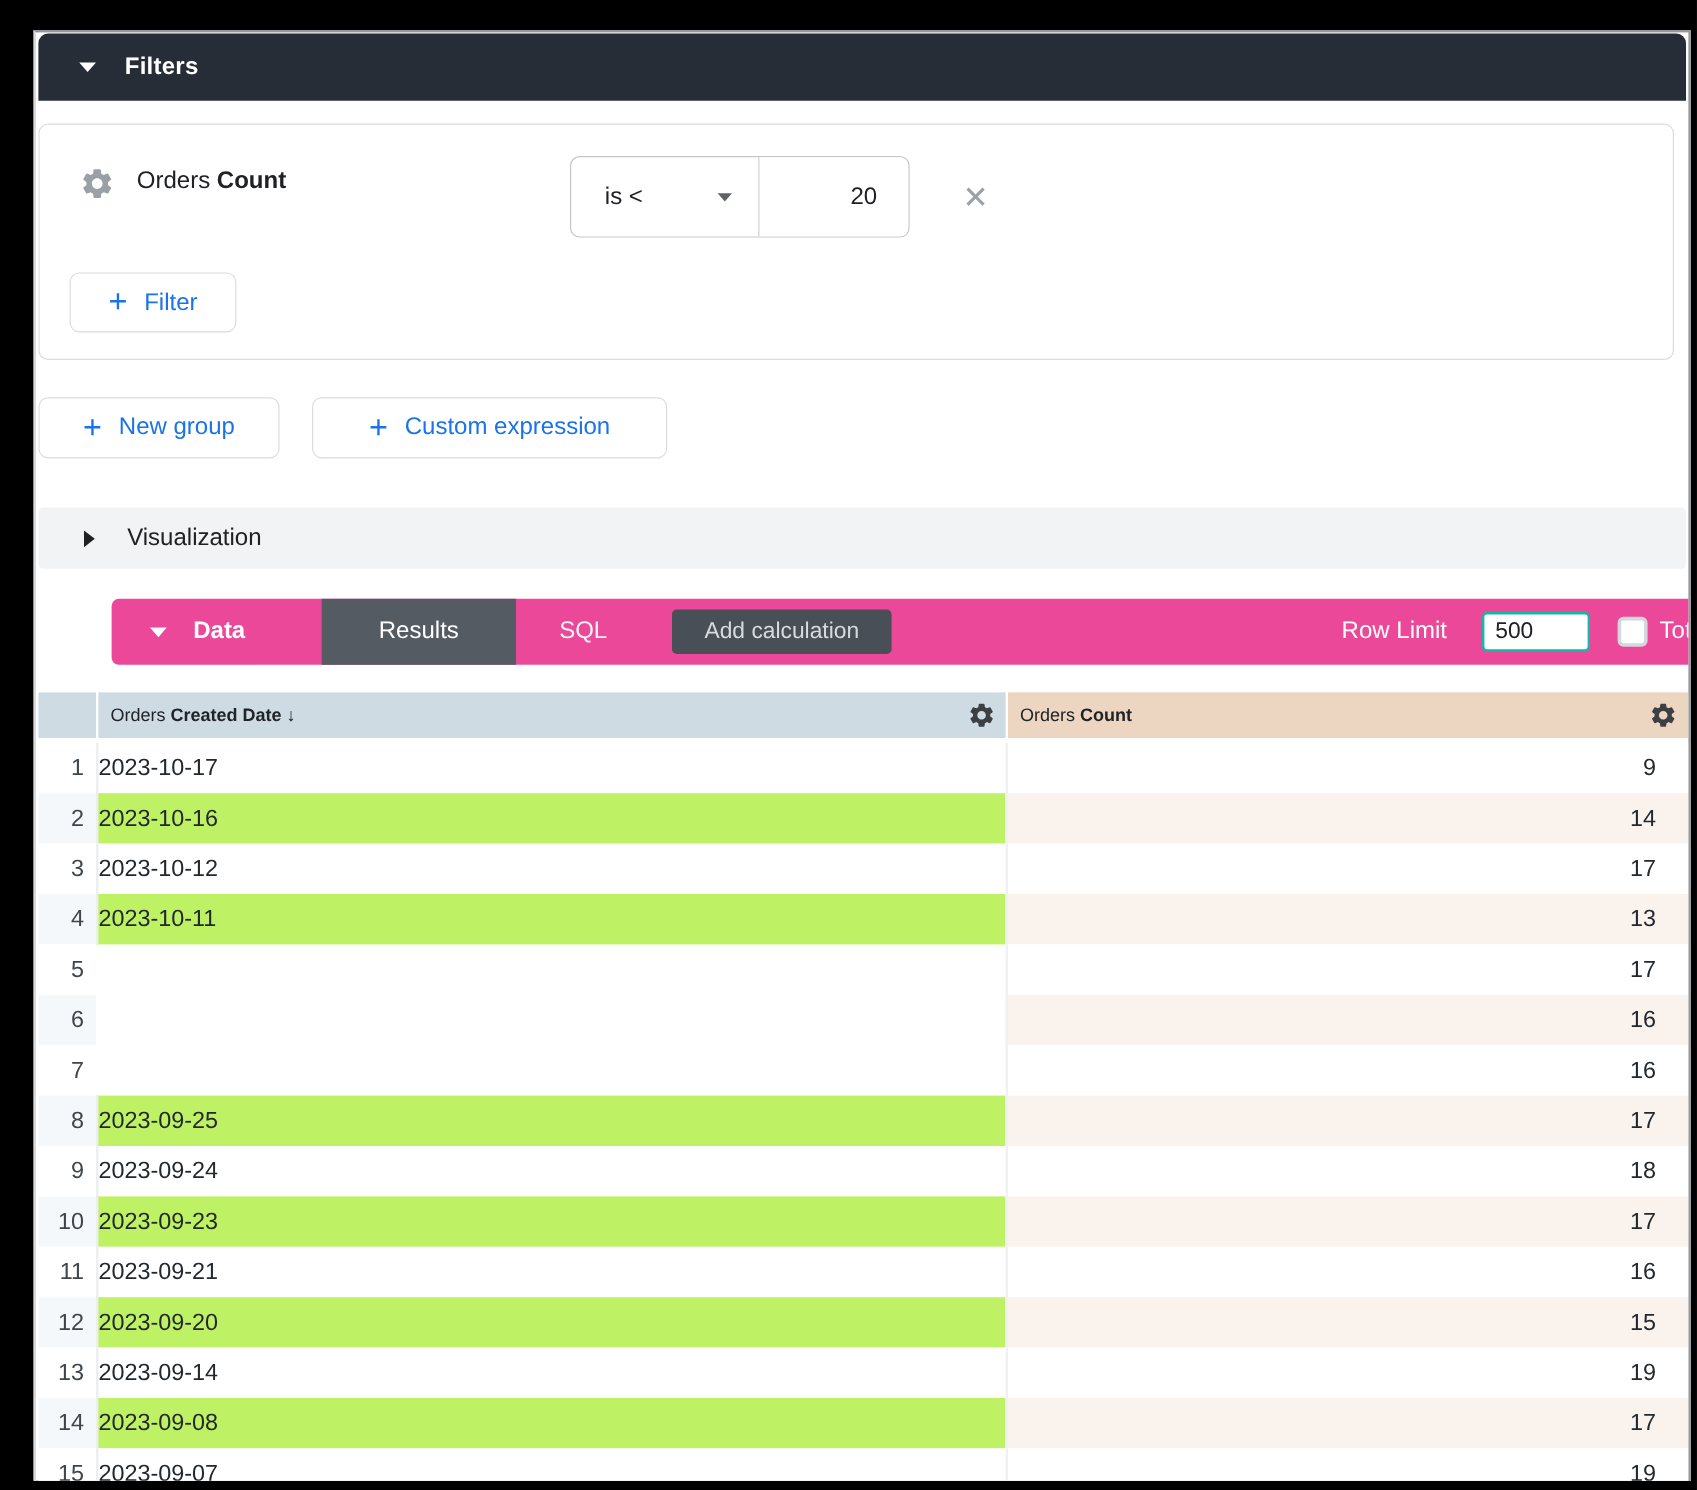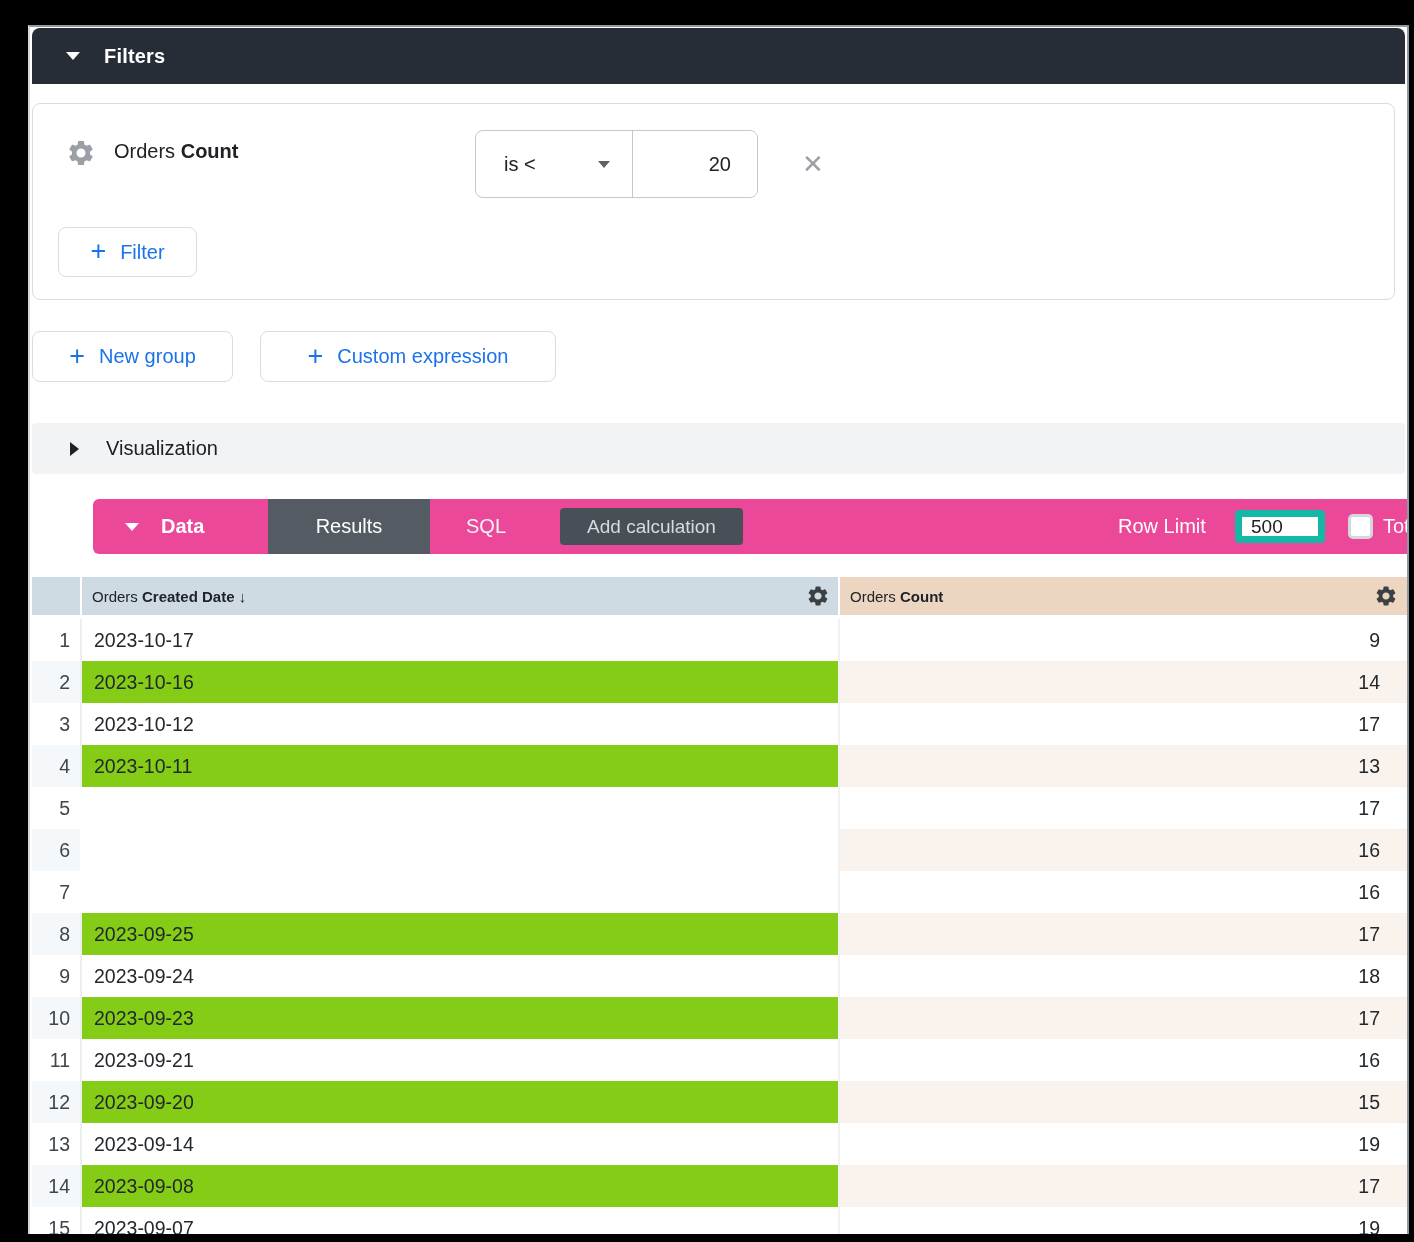--- a/index.html
+++ b/index.html
@@ -77,21 +77,21 @@
   .tab-results { left:175px; width:162px; background:#555b63; color:#fff; font-weight:500; }
   .tab-sql { left:337px; width:112px; }
   .add-calc-btn {
     position:absolute; left:467px; top:9px; width:183px; height:37px;
     background:#494f57; border-radius:4px; border:none; cursor:pointer;
     color:#d8dbde; font-size:19px; display:flex; align-items:center; justify-content:center;
   }
   .row-limit-label { position:absolute; left:1025px; top:0; height:100%; display:flex; align-items:center; color:#fff; font-size:20px; }
   .row-limit-input {
     position:absolute; left:1142px; top:11px; width:90px; height:33px;
-    border:7px solid #14b8a6; border-radius:4px; padding-left:9px;
+    border:2px solid #14b8a6; border-radius:4px; padding-left:9px;
     font-size:19px; color:#202124; font-family:"Liberation Sans", sans-serif; outline:none;
   }
   .totals-checkbox {
     position:absolute; left:1255px; top:15px; width:25px; height:25px;
     background:#fff; border:3px solid #d5d8db; border-radius:5px; cursor:pointer;
   }
   .totals-label { position:absolute; left:1290px; top:0; height:100%; display:flex; align-items:center; color:#fff; font-size:20px; }
 
   
   .thead { position:absolute; left:0; top:550px; width:100%; height:38px; }
@@ -103,24 +103,24 @@
   .th .hdr-text span { white-space:pre; }
   .gear-dark { width:24px; height:24px; color:#3c4043; position:absolute; }
   .th-col1 .gear-dark { right:8px; }
   .th-col2 .gear-dark { right:9px; }
   .sort-arrow { font-weight:700; }
 
   .tbody { position:absolute; left:0; top:592px; width:100%; }
   .trow { position:relative; width:100%; height:42px; }
   .cell { position:absolute; top:0; height:42px; display:flex; align-items:center; font-size:19.5px; color:#23282d; background:#fff; }
   .cell-num  { left:2px;  width:48px;  justify-content:flex-end; padding-right:10px; color:#3f454b; }
-  .cell-date { left:50px; width:758px; padding-left:12px; border-left:2px solid #eceef0; }
+  .cell-date { left:50px; width:758px; border-left:2px solid #eceef0; }
   .cell-count{ left:808px; width:569px; justify-content:flex-end; padding-right:27px; border-left:2px solid #f0f1f2; }
   .trow.alt .cell-num  { background:#f5f8fa; }
-  .trow.alt .cell-date { background:#84cc16; }
+  .trow.alt .cell-date { background:#bef264; }
   .trow.alt .cell-count{ background:#faf2ed; }
 </style>
 </head>
 <body>
 
 <svg width="0" height="0" style="position:absolute">
   <defs>
     <symbol id="gear" viewBox="0 0 24 24">
       <path fill="currentColor" d="M19.14 12.94c.04-.3.06-.61.06-.94 0-.32-.02-.64-.07-.94l2.03-1.58a.49.49 0 0 0 .12-.61l-1.92-3.32a.488.488 0 0 0-.59-.22l-2.39.96c-.5-.38-1.03-.7-1.62-.94l-.36-2.54a.484.484 0 0 0-.48-.41h-3.84c-.24 0-.43.17-.47.41l-.36 2.54c-.59.24-1.13.57-1.62.94l-2.39-.96c-.22-.08-.47 0-.59.22L2.74 8.87c-.12.21-.08.47.12.61l2.03 1.58c-.05.3-.09.63-.09.94s.02.64.07.94l-2.03 1.58a.49.49 0 0 0-.12.61l1.92 3.32c.12.22.37.29.59.22l2.39-.96c.5.38 1.03.7 1.62.94l.36 2.54c.05.24.24.41.48.41h3.84c.24 0 .44-.17.47-.41l.36-2.54c.59-.24 1.13-.56 1.62-.94l2.39.96c.22.08.47 0 .59-.22l1.92-3.32c.12-.22.07-.47-.12-.61l-2.01-1.58zM12 15.6c-1.98 0-3.6-1.62-3.6-3.6s1.62-3.6 3.6-3.6 3.6 1.62 3.6 3.6-1.62 3.6-3.6 3.6z"></path>
     </symbol>

